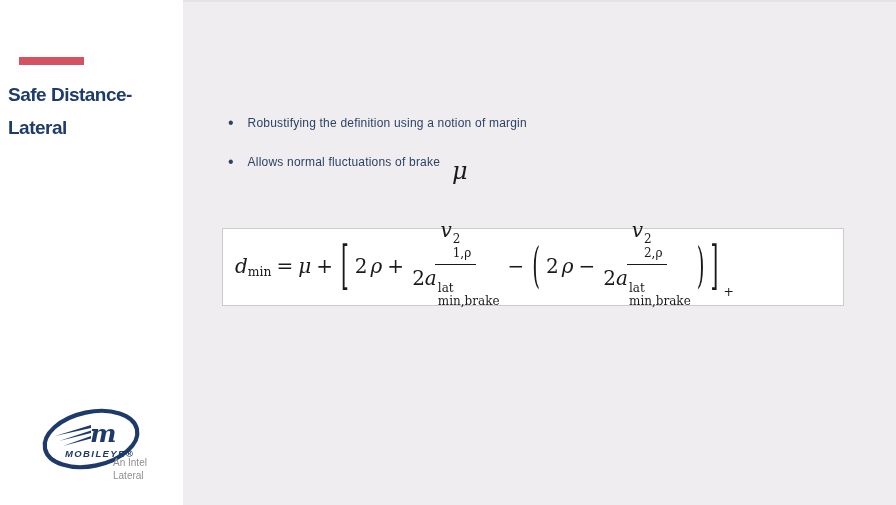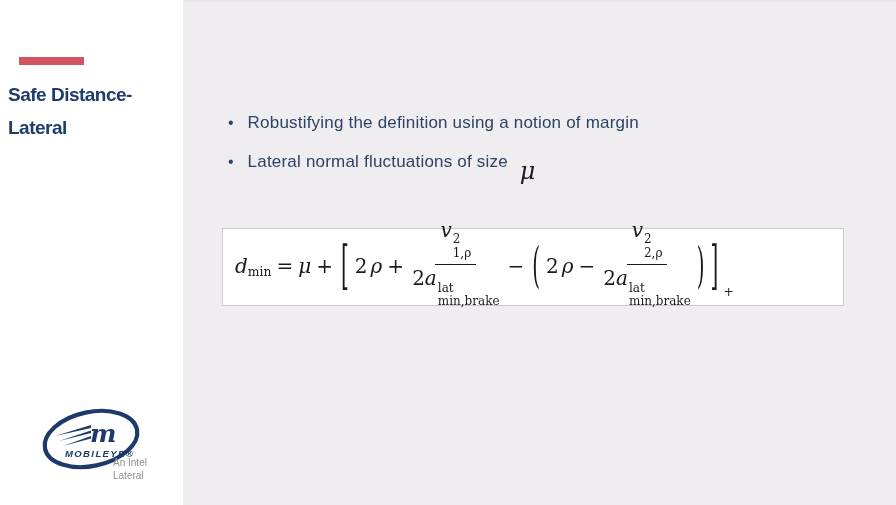--- a/index.html
+++ b/index.html
@@ -17,21 +17,21 @@
   .slide-title {
     position:absolute; left:8px; top:78px; width:175px;
     color:#1d3b6c; font-weight:bold; font-size:19px; line-height:33px;
     letter-spacing:-0.5px;
   }
 
   
   .bullet-list { position:absolute; left:228px; top:112px; width:600px; }
   .bullet-item { display:flex; align-items:flex-start; margin-bottom:17px; }
   .bullet-dot { color:#2d4365; font-size:16px; line-height:22px; margin-right:14px; }
-  .bullet-text { color:#2d4365; font-size:17px; line-height:22px; letter-spacing:0.2px; }
+  .bullet-text { color:#2d4365; font-size:12px; line-height:22px; letter-spacing:0.2px; }
   .mu-symbol {
     font-family:"DejaVu Serif", serif; font-style:italic;
     font-size:24px; color:#1b1b1b; margin-left:12px;
     position:relative; top:6px;
   }
 
   
   .formula-card {
     position:absolute; left:222px; top:228px; width:622px; height:78px;
     background:#ffffff; border:1px solid #cdcacd;
@@ -103,21 +103,21 @@
   </div>
 </div>
 
 <div class="bullet-list">
   <div class="bullet-item">
     <span class="bullet-dot">•</span>
     <span class="bullet-text">Robustifying the definition using a notion of margin</span>
   </div>
   <div class="bullet-item">
     <span class="bullet-dot">•</span>
-    <span class="bullet-text">Lateral normal fluctuations of size</span>
+    <span class="bullet-text">Allows normal fluctuations of brake</span>
     <span class="mu-symbol">μ</span>
   </div>
 </div>
 
 <div class="formula-card">
   <div class="formula" id="formula"><span class="tok-it">d</span><span class="tok-sub">min</span><span class="tok-sp">=</span><span class="tok-it">μ</span><span class="tok-sp">+</span><span class="tok-stretch" style="--s: 2.6;">[</span><span class="frac">
         <span class="den"><span class="tok-rm">2</span></span>
       </span><span class="tok-it">ρ</span><span class="tok-sp">+</span><span class="frac">
         <span class="num"><span class="tok-it">v</span><span class="supsub">
             <span>2</span>

